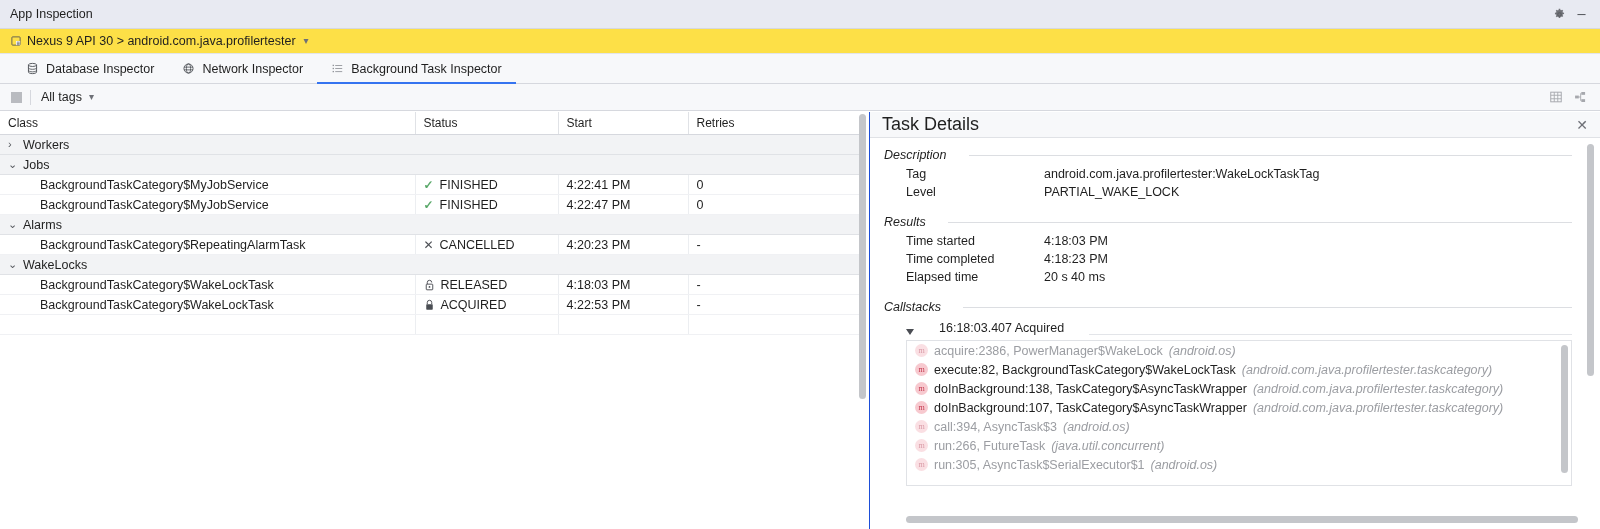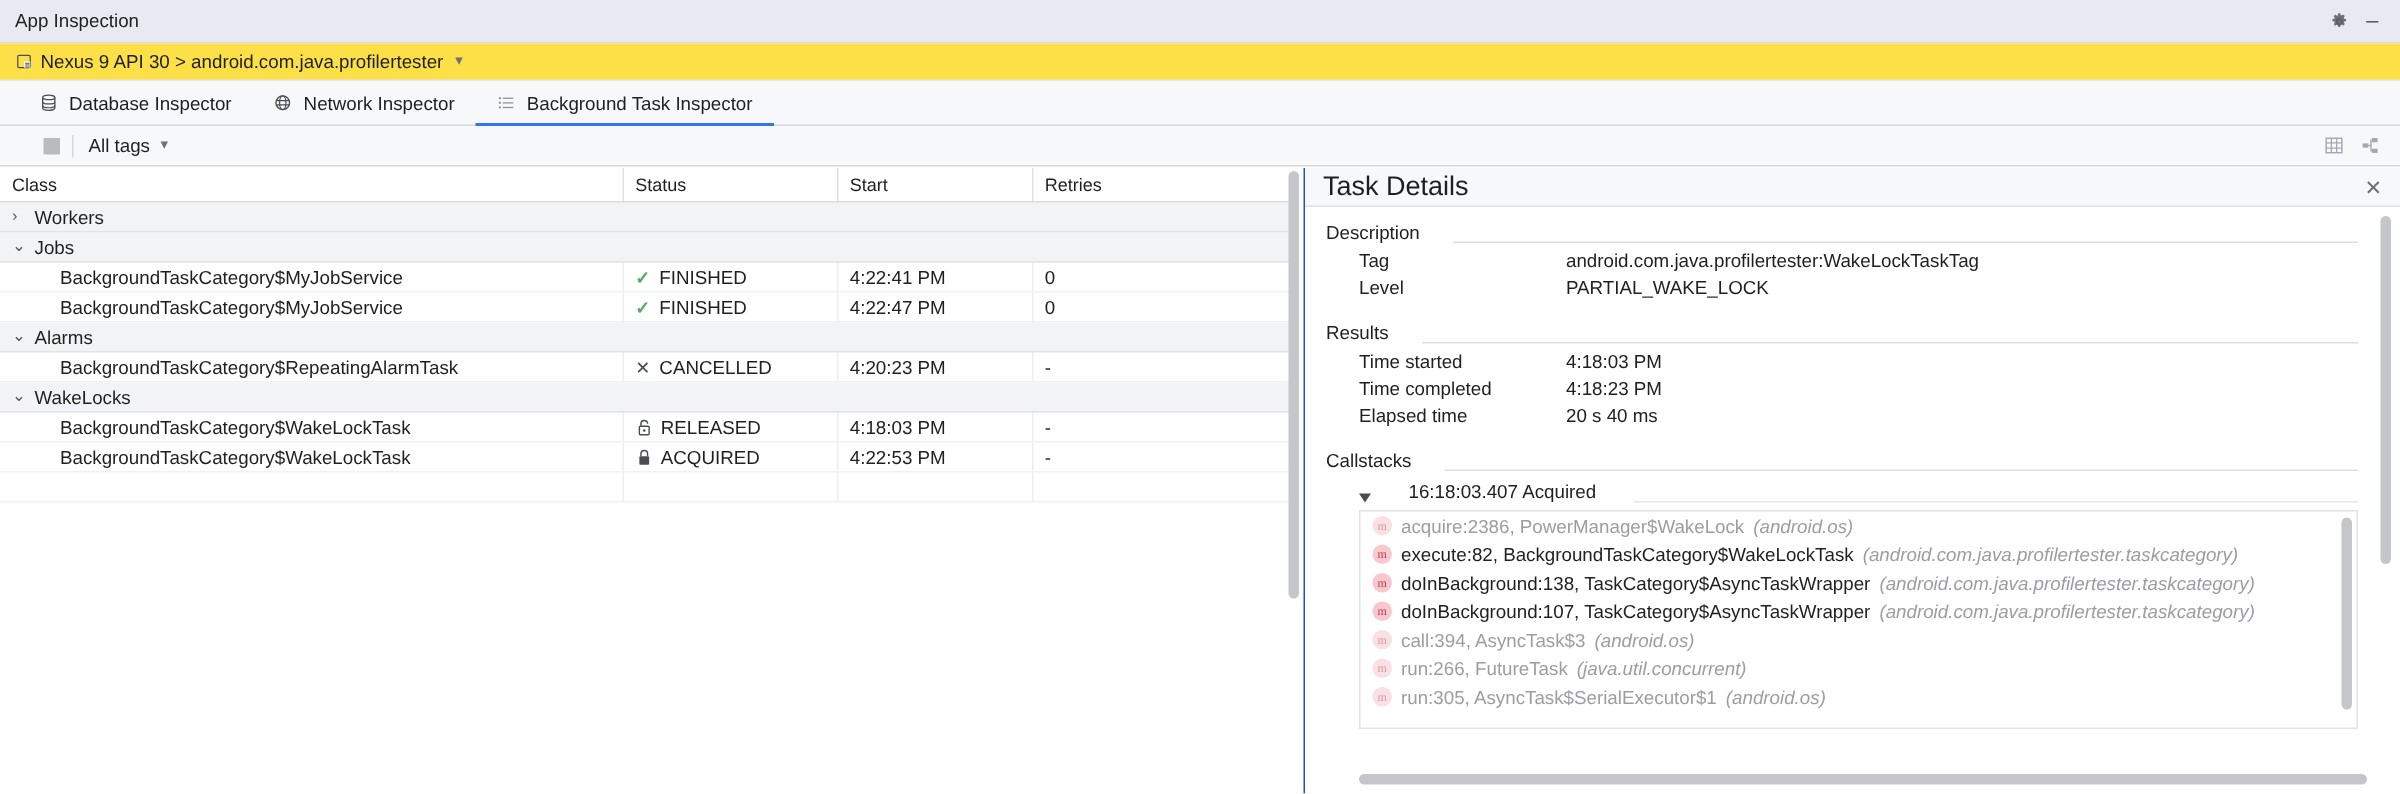--- a/index.html
+++ b/index.html
@@ -66,21 +66,21 @@
     position: absolute; left: 0; right: 0; bottom: -1px;
     height: 2px; background: #3574f0;
   }
 
   
   .toolbar {
     height: 27px;
     background: #f7f8fa;
     border-bottom: 1px solid #d6d8de;
     display: flex; align-items: center;
-    padding: 0 8px 0 24px;
+    padding: 0 8px 0 6px;
     box-sizing: border-box;
   }
   .stop-sq { width: 11px; height: 11px; background: #b9bbc0; margin: 0 8px 0 5px; }
   .tb-sep { width: 1px; height: 15px; background: #d6d8de; margin-right: 10px; }
   .tags-dd { display: flex; align-items: center; gap: 4px; font-size: 12.5px; color: #1f1f1f; }
   .toolbar .spacer { flex: 1 1 auto; }
   .tb-icon { width: 24px; height: 22px; display: flex; align-items: center; justify-content: center; color: #a6a8ad; }
 
   
   .body {
@@ -157,21 +157,21 @@
     border-bottom: 1px solid #e0e2e6;
     display: flex; align-items: center;
     padding: 0 8px 0 12px;
     box-sizing: border-box;
   }
   .details-head .dh-title { font-size: 18px; color: #1f1f1f; }
   .details-head .spacer { flex: 1 1 auto; }
   .close-x { color: #6e7077; font-size: 14px; line-height: 1; padding: 0 4px; }
 
   .details-body { padding: 10px 28px 0 14px; box-sizing: border-box; }
-  .section-title { display: flex; align-items: flex-end; gap: 22px; margin-bottom: 3px; }
+  .section-title { display: flex; align-items: center; gap: 22px; margin-bottom: 3px; font-style: italic; }
   .section-title .st-label { font-size: 12.5px; color: #1f1f1f; white-space: nowrap; }
   .section-title .rule { flex: 1 1 auto; height: 1px; background: #dcdee2; }
   .kv { display: flex; margin: 0; padding: 2px 0 2px 22px; }
   .kv .k { width: 138px; font-size: 12.5px; color: #1f1f1f; }
   .kv .v { font-size: 12.5px; color: #1f1f1f; }
   .sec-gap { height: 14px; }
 
   
   .cs-node { display: flex; align-items: flex-end; gap: 25px; padding: 4px 0 3px 22px; }
   .tri { width: 0; height: 0; border-left: 4.5px solid transparent; border-right: 4.5px solid transparent; border-top: 6px solid #4a4d53; }

